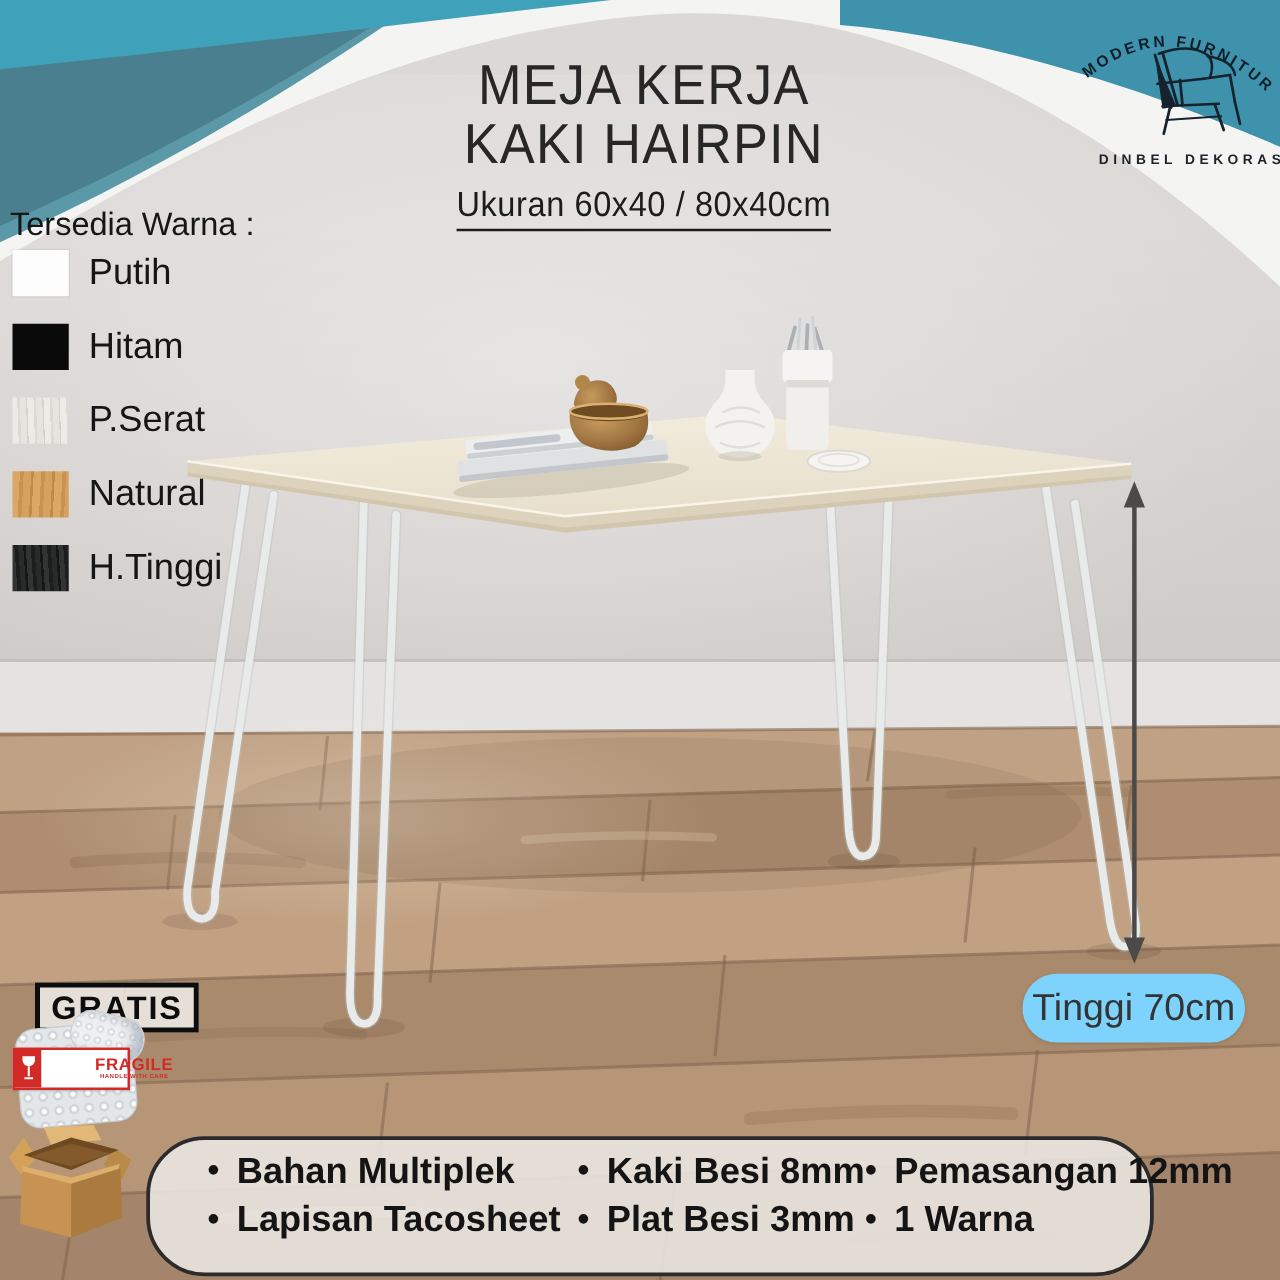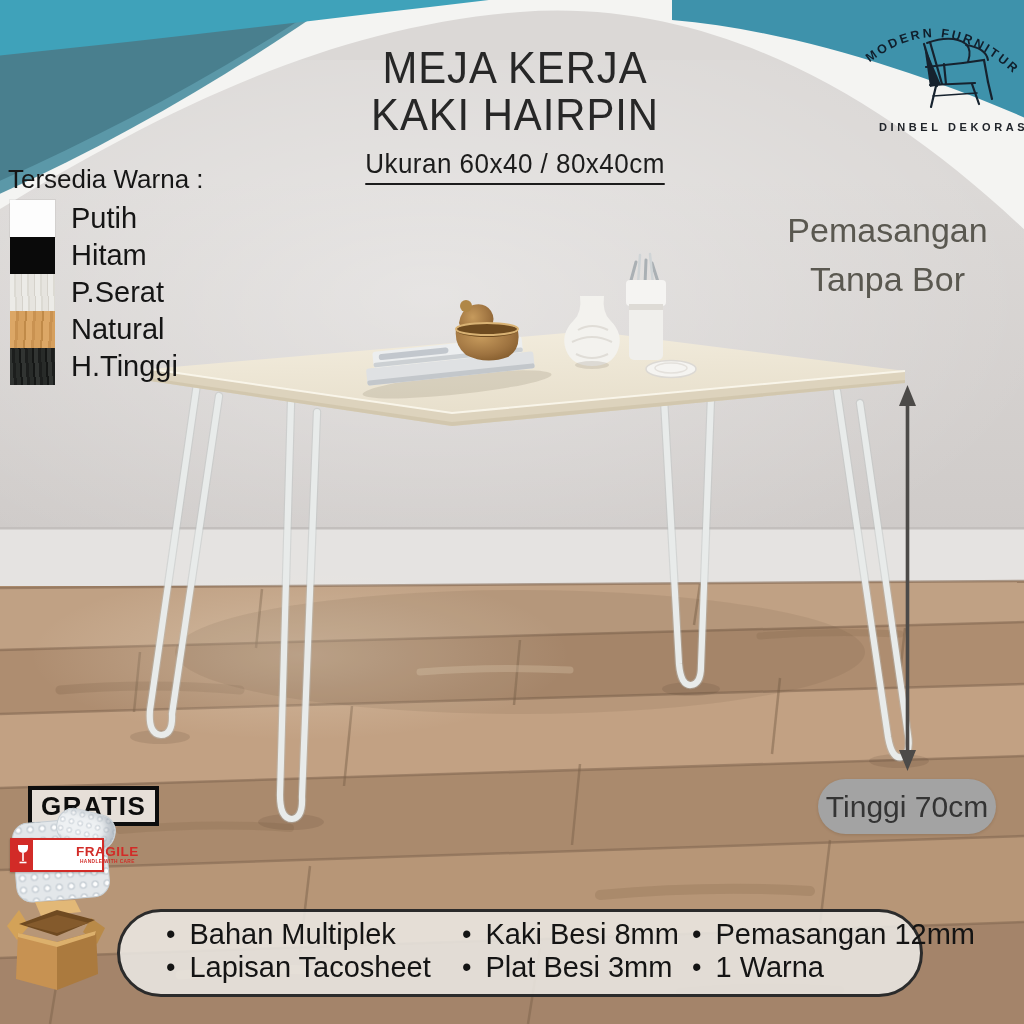--- a/index.html
+++ b/index.html
@@ -12,35 +12,35 @@
   svg{display:block;}
 
   
   .title-block{left:300px;top:44px;width:430px;text-align:center;transform:scaleX(.93);}
   .title-line{font-size:45px;line-height:47px;color:#272727;letter-spacing:1px;white-space:nowrap;}
   .size-note{display:inline-block;margin-top:10px;font-size:28px;color:#1c1c1c;
     border-bottom:2.5px solid #1c1c1c;padding-bottom:3px;letter-spacing:.5px;}
 
   
   .warna-heading{left:8px;top:164px;font-size:26px;color:#161616;}
-  .swatch-col{left:10px;top:200px;display:flex;flex-direction:column;gap:0;}
+  .swatch-col{left:10px;top:200px;display:flex;flex-direction:column;gap:22px;}
   .swatch-row{display:flex;align-items:center;height:37px;}
   .swatch{width:45px;height:37px;flex:0 0 45px;}
   .sw-putih{background:#fdfdfd;box-shadow:0 0 0 1px rgba(0,0,0,.05);}
   .sw-hitam{background:#0a0a0a;}
   .sw-natural{background:repeating-linear-gradient(93deg,#dca766 0 6px,#c99251 6px 9px,#d6a05e 9px 15px,#c08a48 15px 17px);}
   .sw-pserat{background:repeating-linear-gradient(88deg,#ecebe7 0 5px,#dcdad3 5px 7px,#e6e4df 7px 12px,#d5d2cb 12px 13px);}
   .sw-hserat{background:repeating-linear-gradient(86deg,#313432 0 4px,#1c1e1d 4px 7px,#282b29 7px 11px,#151716 11px 13px);}
   .swatch-label{margin-left:16px;font-size:29px;color:#151515;}
 
   
   .install-note{left:770px;top:206px;width:235px;text-align:center;
     font-size:34px;line-height:49px;color:#5a5850;}
   .height-pill{left:818px;top:779px;width:178px;height:55px;border-radius:28px;
-    background:#a3a3a3;display:flex;align-items:center;justify-content:center;
+    background:#7dd3fc;display:flex;align-items:center;justify-content:center;
     font-size:30px;color:#343434;box-shadow:0 1px 3px rgba(60,45,30,.18);}
 
   
   .gratis{left:28px;top:786px;border:4px solid #0d0d0d;background:rgba(243,242,239,.82);
     padding:1px 9px;font-size:26px;font-weight:bold;letter-spacing:1.5px;color:#0d0d0d;line-height:30px;}
   .wrap-blob{left:14px;top:820px;width:92px;height:78px;border-radius:16px;transform:rotate(-5deg);
     background-color:#e3e7ea;border:1px solid #c6ced4;
     background-image:radial-gradient(circle at 6px 6px, rgba(255,255,255,.95) 1.5px, rgba(172,183,193,.55) 3px, rgba(210,216,222,0) 4.5px);
     background-size:12px 12px;}
   .wrap-roll{left:56px;top:811px;width:58px;height:34px;border-radius:17px;transform:rotate(14deg);
@@ -48,23 +48,23 @@
     background-image:radial-gradient(circle at 4px 4px, rgba(255,255,255,.95) 1px, rgba(172,183,193,.5) 2.2px, rgba(210,216,222,0) 3.4px);
     background-size:9px 9px;box-shadow:inset -8px 0 9px rgba(140,152,163,.55);}
   .fragile{left:10px;top:838px;width:90px;height:30px;background:#ffffff;border:2.5px solid #d22b27;
     display:flex;align-items:stretch;box-shadow:0 1px 2px rgba(0,0,0,.25);gap:43px;}
   .fragile-icon{flex:0 0 21px;background:#d22b27;display:flex;align-items:center;justify-content:center;}
   .fragile-texts{flex:1;display:flex;flex-direction:column;align-items:center;justify-content:center;line-height:1;}
   .fragile-title{font-size:13.5px;font-weight:800;color:#d22b27;letter-spacing:.5px;}
   .fragile-sub{font-size:4.8px;font-weight:700;color:#d22b27;letter-spacing:.4px;margin-top:1px;}
 
   
-  .spec-pill{left:117px;top:909px;width:806px;height:88px;border:3.5px solid #2b2b2b;border-radius:47px;
+  .spec-pill{left:117px;top:909px;width:806px;height:112px;border:3.5px solid #2b2b2b;border-radius:47px;
     background:rgba(236,233,229,.87);display:grid;grid-template-columns:296px 230px auto;
-    grid-template-rows:1fr 1fr;align-items:center;padding:6px 30px 22px 46px;box-sizing:border-box;}
+    grid-template-rows:1fr 1fr;align-items:center;padding:6px 30px 22px 46px;box-sizing:border-box;font-weight:bold;}
   .spec-item{font-size:29px;color:#141414;white-space:nowrap;}
   .spec-item::before{content:"•";font-size:27px;margin-right:14px;position:relative;top:-1px;}
 </style>
 </head>
 <body>
 
 <div class="canvas">
 
   <svg class="abs" style="left:0;top:0" width="1024" height="1024" viewBox="0 0 1024 1024">
     <defs>
@@ -277,24 +277,20 @@
     <div class="swatch-row">
       <div class="swatch sw-natural"></div>
       <div class="swatch-label">Natural</div>
     </div>
     <div class="swatch-row">
       <div class="swatch sw-hserat"></div>
       <div class="swatch-label">H.Tinggi</div>
     </div>
   </div>
 
-  <div class="abs install-note">
-    <div>Pemasangan</div>
-    <div>Tanpa Bor</div>
-  </div>
 
   <div class="abs height-pill">
     <span>Tinggi 70cm</span>
   </div>
 
   <div class="abs gratis">GRATIS</div>
 
   <div class="abs wrap-blob"></div>
   <div class="abs wrap-roll"></div>
 

